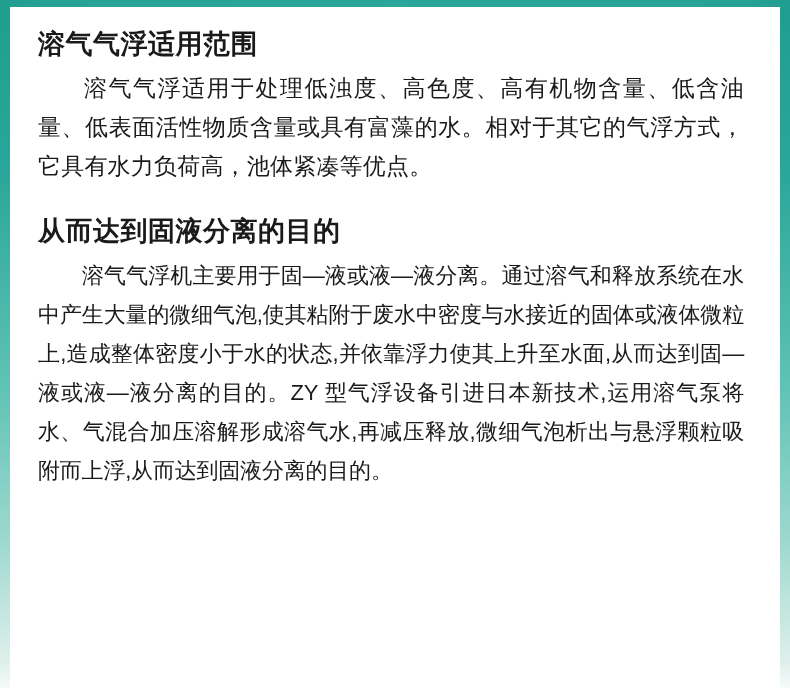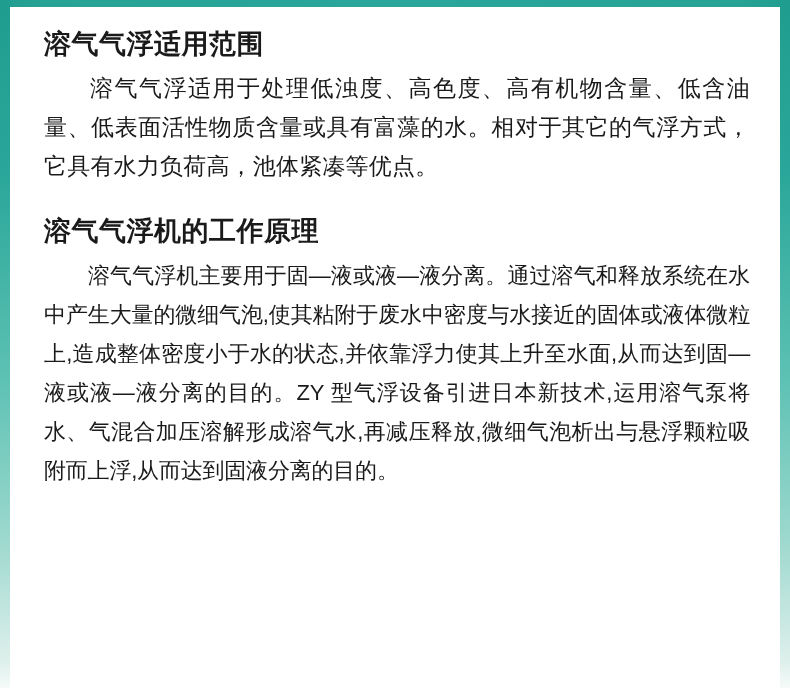--- a/index.html
+++ b/index.html
@@ -49,21 +49,21 @@
   }
   .edge-bottom {
     left: 0;
     bottom: 0;
     width: 790px;
     height: 10px;
     background: #ffffff;
   }
   .content {
     position: absolute;
-    left: 16px;
+    left: 10px;
     top: 7px;
     width: 770px;
     height: 681px;
     box-sizing: border-box;
     padding: 18px 36px 0 28px;
   }
   h2.section-title {
     margin: 0 0 6px 0;
     font-size: 27px;
     line-height: 38px;
@@ -102,18 +102,18 @@
   <div class="edge edge-right"></div>
   <div class="edge edge-bottom"></div>
 
   <div class="content">
 
     <h2 class="section-title">溶气气浮适用范围</h2>
 
 
     <p class="para">溶气气浮适用于处理低浊度、高色度、高有机物含量、低含油量、低表面活性物质含量或具有富藻的水。相对于其它的气浮方式，它具有水力负荷高，池体紧凑等优点。</p>
 
-    <h2 class="section-title second">溶气气浮机的工作原理</h2>
+    <h2 class="section-title second">从而达到固液分离的目的</h2>
 
     <p class="para dense">溶气气浮机主要用于固—液或液—液分离。通过溶气和释放系统在水中产生大量的微细气泡,使其粘附于废水中密度与水接近的固体或液体微粒上,造成整体密度小于水的状态,并依靠浮力使其上升至水面,从而达到固—液或液—液分离的目的。ZY 型气浮设备引进日本新技术,运用溶气泵将水、气混合加压溶解形成溶气水,再减压释放,微细气泡析出与悬浮颗粒吸附而上浮,从而达到固液分离的目的。</p>
 
   </div>
 </div>
 
 </body></html>

